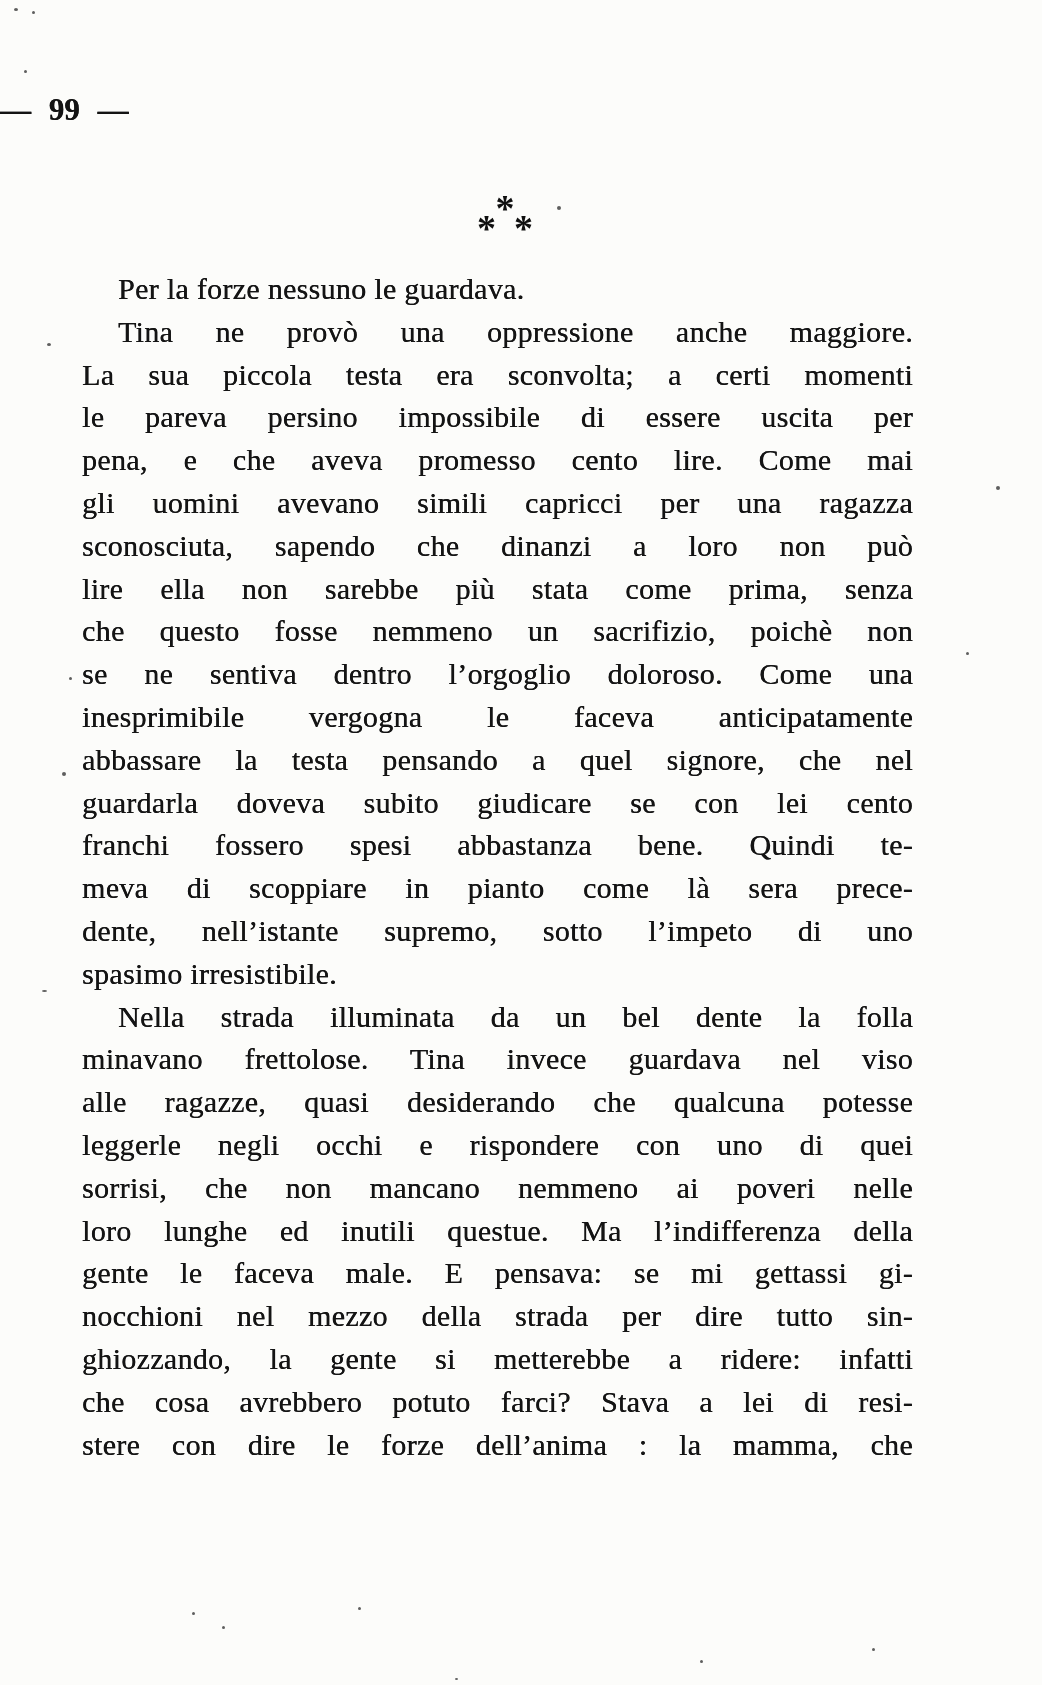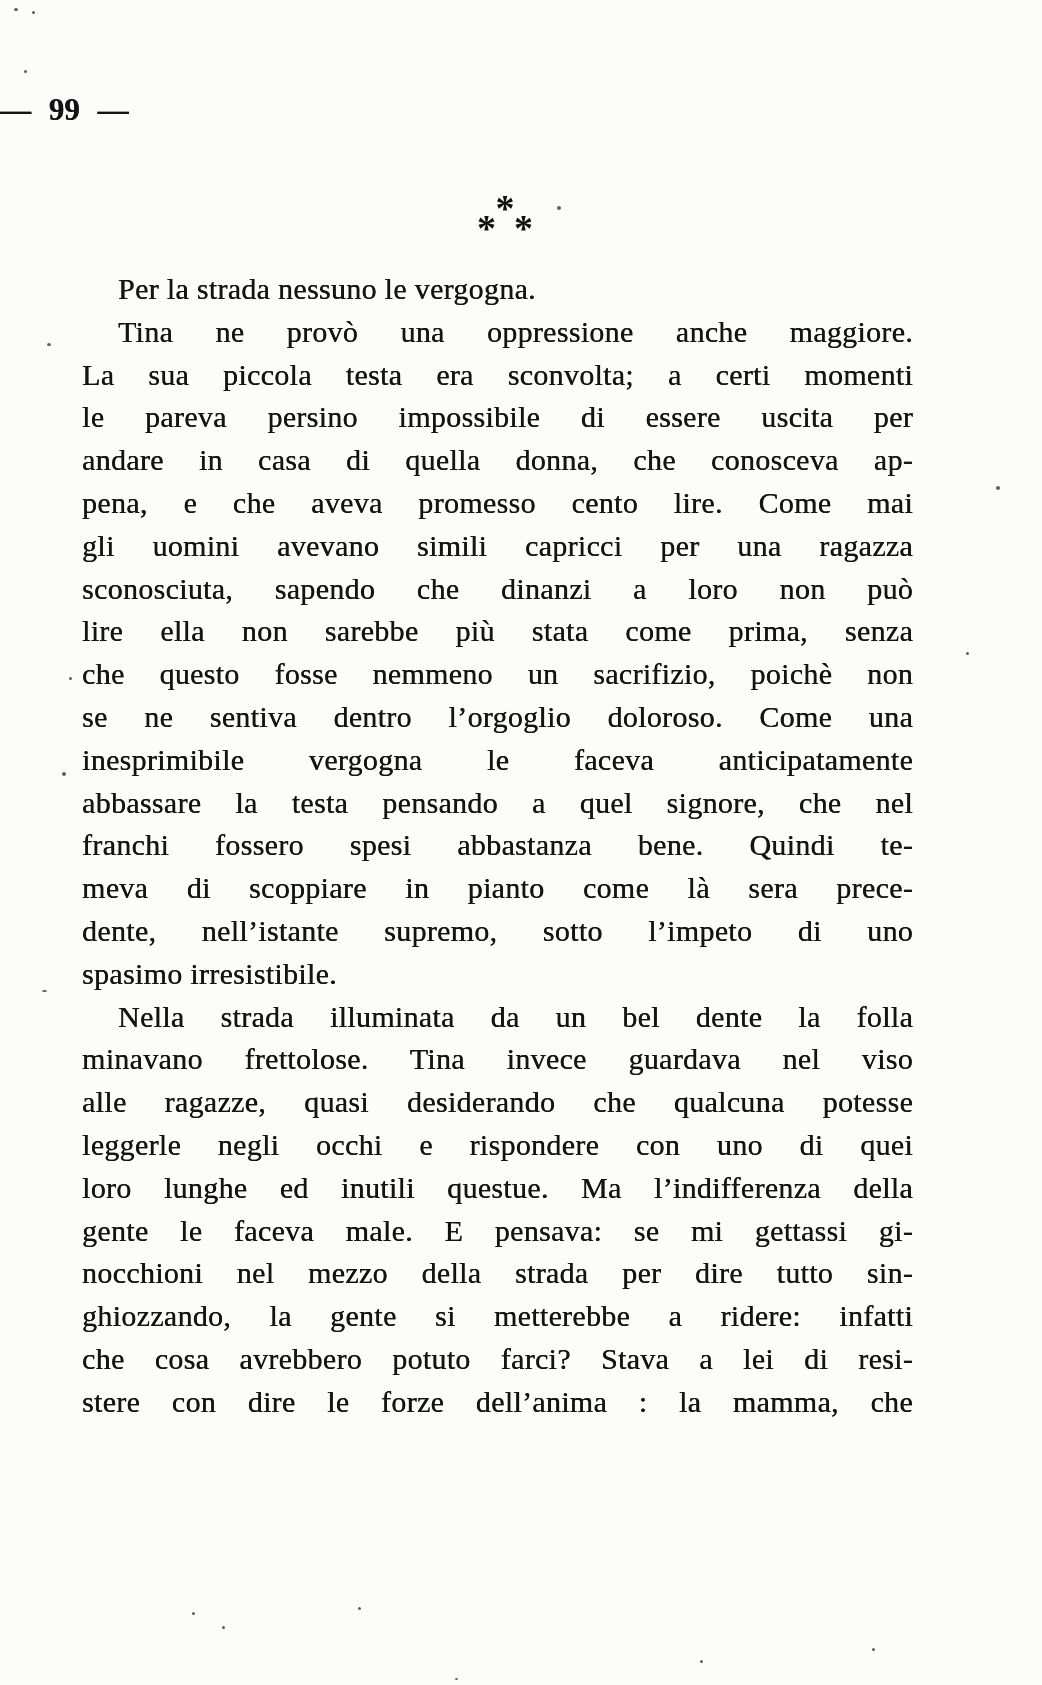--- a/index.html
+++ b/index.html
@@ -74,41 +74,42 @@
 
 <div class="asterism">
   <div class="ast-top">*</div>
   <div class="ast-bottom">
     <span>*</span>
     <span>*</span>
   </div>
 </div>
 
 <div id="text-block">
-    <div class="line indent para-end">Per la strada nessuno le vergogna.</div>
+    <div class="line indent para-end">Per la forze nessuno le guardava.</div>
     <div class="line indent">Tina ne provò una oppressione anche maggiore.</div>
     <div class="line">La sua piccola testa era sconvolta; a certi momenti</div>
     <div class="line">le pareva persino impossibile di essere uscita per</div>
-    <div class="line">andare in casa di quella donna, che conosceva ap-</div>
     <div class="line">pena, e che aveva promesso cento lire. Come mai</div>
     <div class="line">gli uomini avevano simili capricci per una ragazza</div>
     <div class="line">sconosciuta, sapendo che dinanzi a loro non può</div>
     <div class="line">lire ella non sarebbe più stata come prima, senza</div>
     <div class="line">che questo fosse nemmeno un sacrifizio, poichè non</div>
     <div class="line">se ne sentiva dentro l’orgoglio doloroso. Come una</div>
     <div class="line">inesprimibile vergogna le faceva anticipatamente</div>
     <div class="line">abbassare la testa pensando a quel signore, che nel</div>
+    <div class="line">guardarla doveva subito giudicare se con lei cento</div>
     <div class="line">franchi fossero spesi abbastanza bene. Quindi te-</div>
     <div class="line">meva di scoppiare in pianto come là sera prece-</div>
     <div class="line">dente, nell’istante supremo, sotto l’impeto di uno</div>
     <div class="line para-end">spasimo irresistibile.</div>
     <div class="line indent">Nella strada illuminata da un bel dente la folla</div>
     <div class="line">minavano frettolose. Tina invece guardava nel viso</div>
     <div class="line">alle ragazze, quasi desiderando che qualcuna potesse</div>
     <div class="line">leggerle negli occhi e rispondere con uno di quei</div>
+    <div class="line">sorrisi, che non mancano nemmeno ai poveri nelle</div>
     <div class="line">loro lunghe ed inutili questue. Ma l’indifferenza della</div>
     <div class="line">gente le faceva male. E pensava: se mi gettassi gi-</div>
     <div class="line">nocchioni nel mezzo della strada per dire tutto sin-</div>
     <div class="line">ghiozzando, la gente si metterebbe a ridere: infatti</div>
     <div class="line">che cosa avrebbero potuto farci? Stava a lei di resi-</div>
     <div class="line">stere con dire le forze dell’anima : la mamma, che</div>
   </div>
 
 <div class="speck" style="left:14px; top:8px; width:4px; height:3px;"></div>
 <div class="speck" style="left:32px; top:11px; width:3px; height:3px;"></div>

